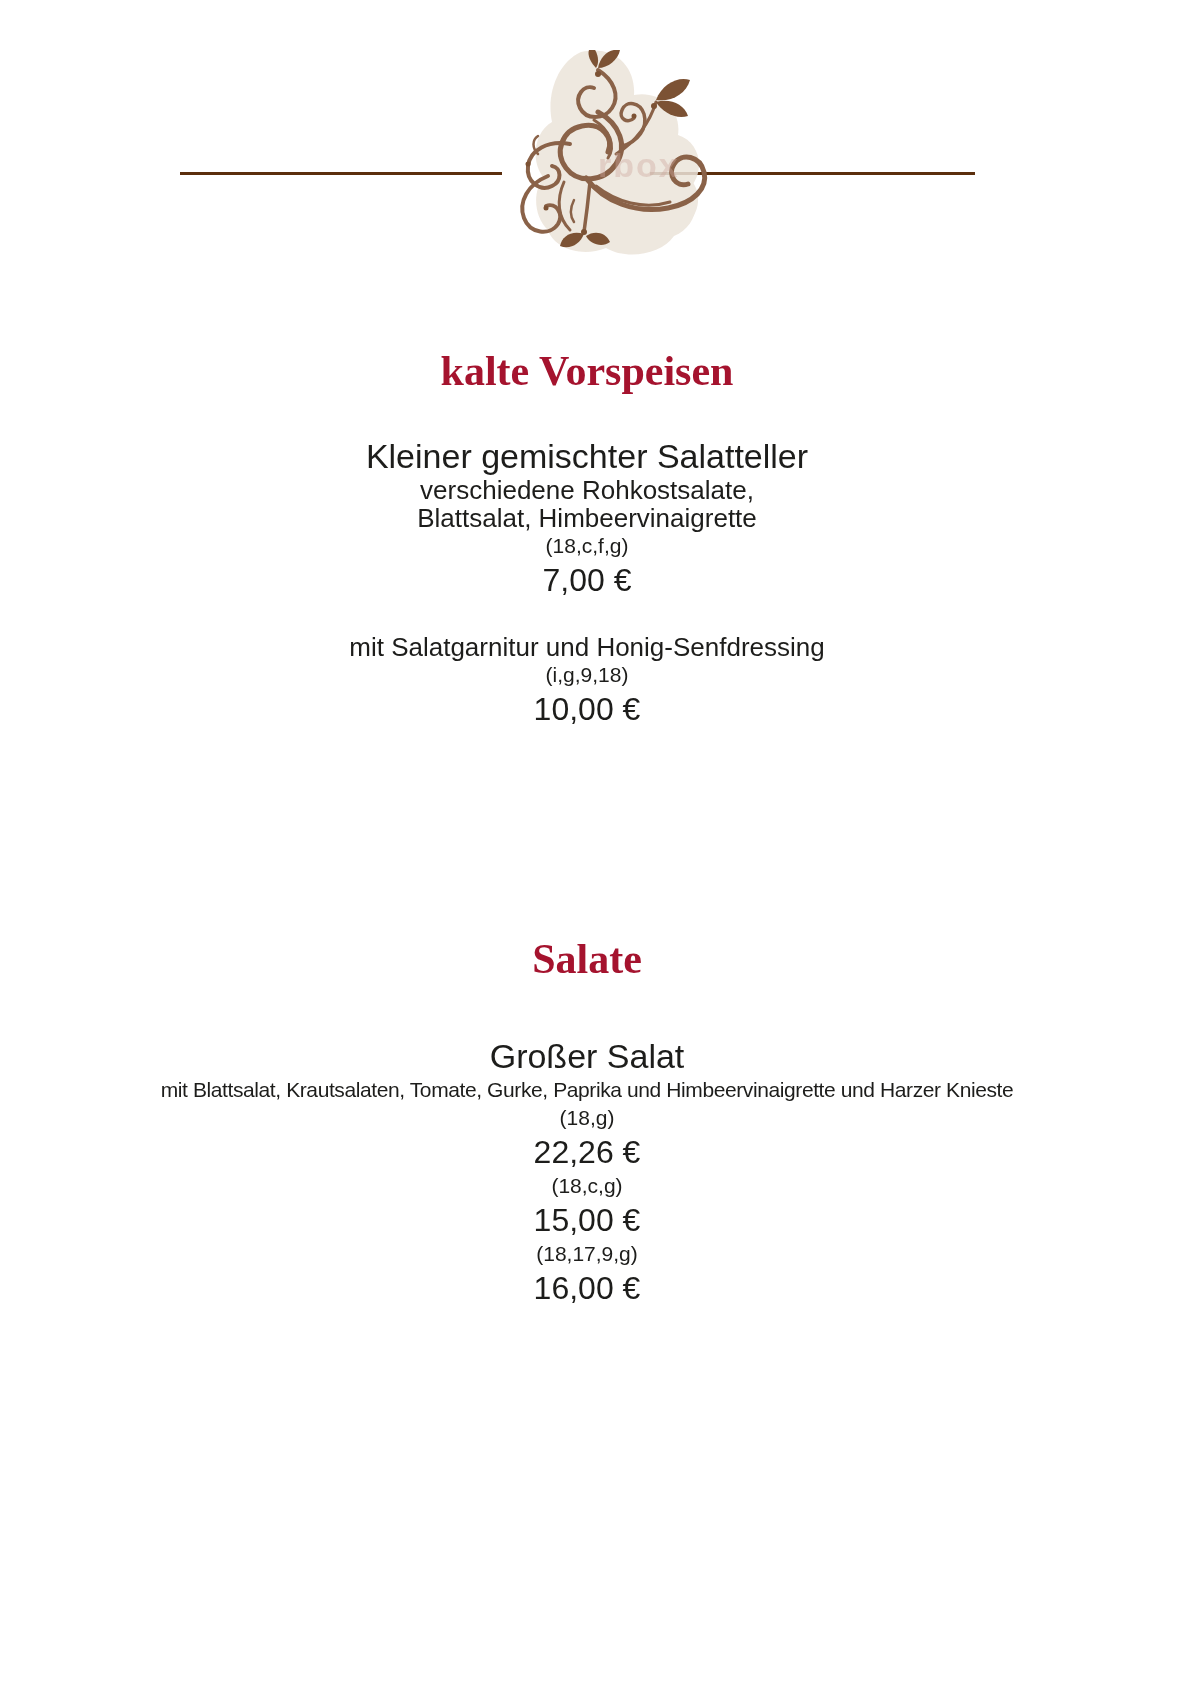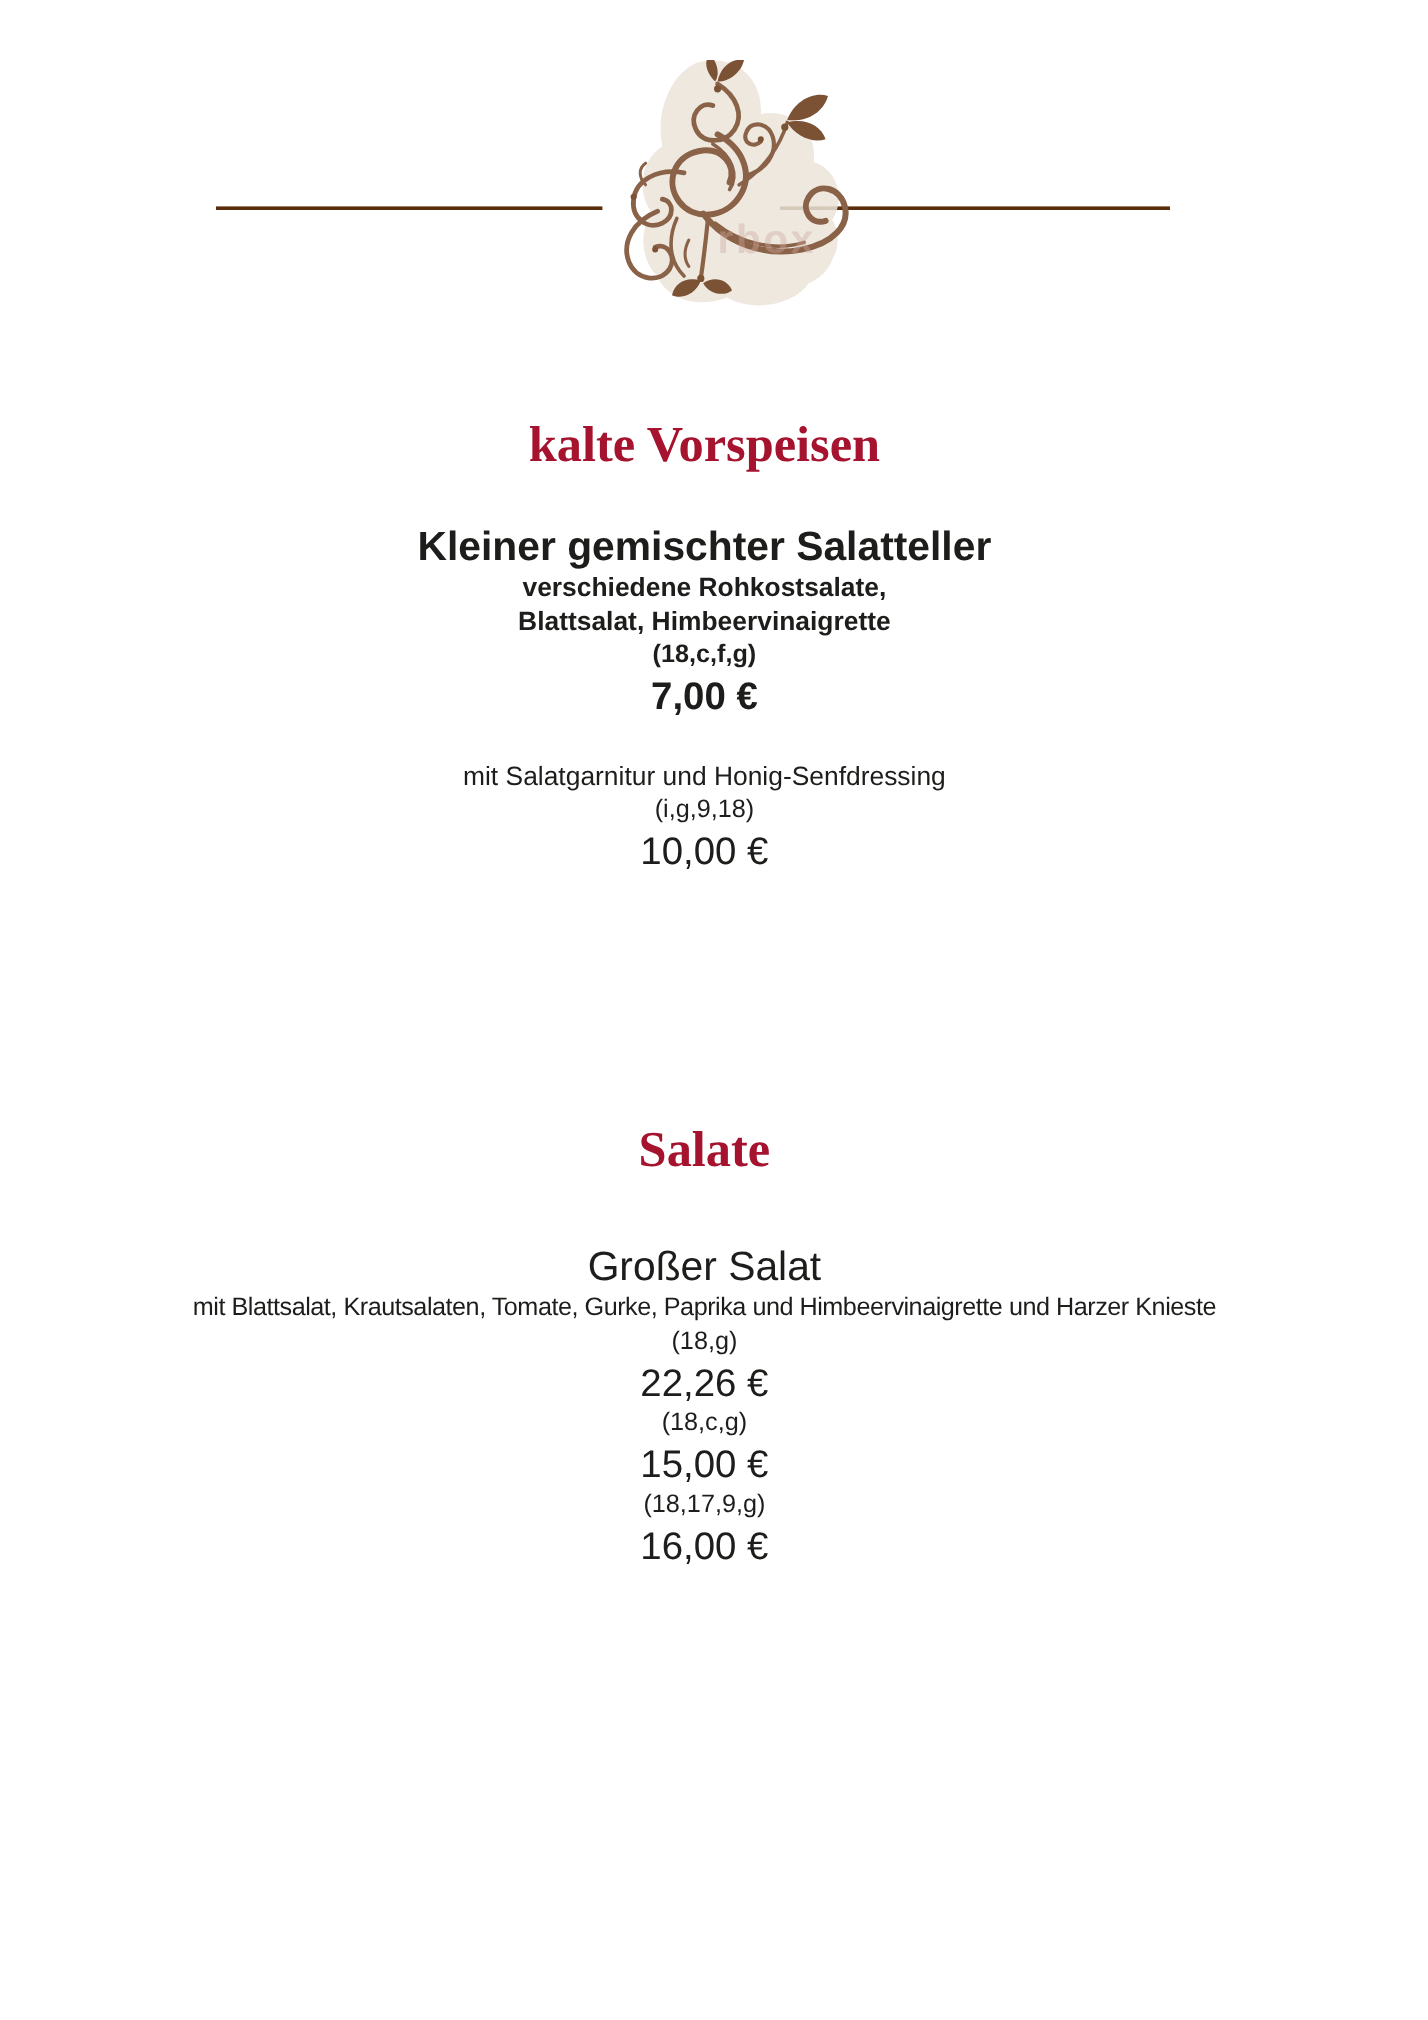--- a/index.html
+++ b/index.html
@@ -12,32 +12,32 @@
   
   .rule{position:absolute;top:172px;height:3px;background:#5b2e0d;}
   .rule.left{left:180px;width:322px;}
   .rule.right{left:650px;width:325px;}
 
   
   .ornament{position:absolute;left:486px;top:50px;width:232px;height:208px;}
   .watermark{
     position:absolute;left:598px;top:146px;width:160px;
     font-family:"Liberation Sans",sans-serif;font-size:34px;font-weight:bold;
-    color:rgba(206,168,158,0.40);letter-spacing:2px;text-align:left;margin-top:35px;
+    color:rgba(206,168,158,0.40);letter-spacing:2px;text-align:left;
   }
 
   
   .block{position:absolute;left:0;width:1174px;text-align:center;}
 
   .section-title{
     font-family:"Liberation Serif",serif;font-weight:bold;
     font-size:42px;line-height:46px;color:#a5132e;
   }
   .item-name{font-size:34px;line-height:40px;color:#1d1d1b;}
-  .desc{font-size:22px;line-height:28px;color:#1d1d1b;}
+  .desc{font-size:26px;line-height:28px;color:#1d1d1b;}
   .desc--wide{font-size:21px;letter-spacing:-0.4px;white-space:nowrap;}
   .allergens{font-size:21px;line-height:28px;color:#1d1d1b;}
   .price{font-size:32px;line-height:40px;color:#1d1d1b;}
 </style>
 </head>
 <body>
 
 <div class="page">
 
   <div class="rule left"></div>
@@ -92,21 +92,21 @@
       <circle cx="42" cy="114" r="2.5"></circle>
       <circle cx="60" cy="158" r="2.5"></circle>
       <circle cx="148" cy="66" r="2.5"></circle>
     </g>
   </svg>
 
   <div class="watermark">rbox</div>
 
   <div class="block section-title" style="top:314px;margin-top:34px;">kalte Vorspeisen</div>
 
-  <div class="block" style="top:436px;font-weight:bold;">
+  <div class="block" style="top:436px;">
     <div class="item-name">Kleiner gemischter Salatteller</div>
     <div class="desc">verschiedene Rohkostsalate,</div>
     <div class="desc">Blattsalat, Himbeervinaigrette</div>
     <div class="allergens">(18,c,f,g)</div>
     <div class="price">7,00 €</div>
   </div>
 
   <div class="block" style="top:633px;">
     <div class="desc">mit Salatgarnitur und Honig-Senfdressing</div>
     <div class="allergens">(i,g,9,18)</div>

